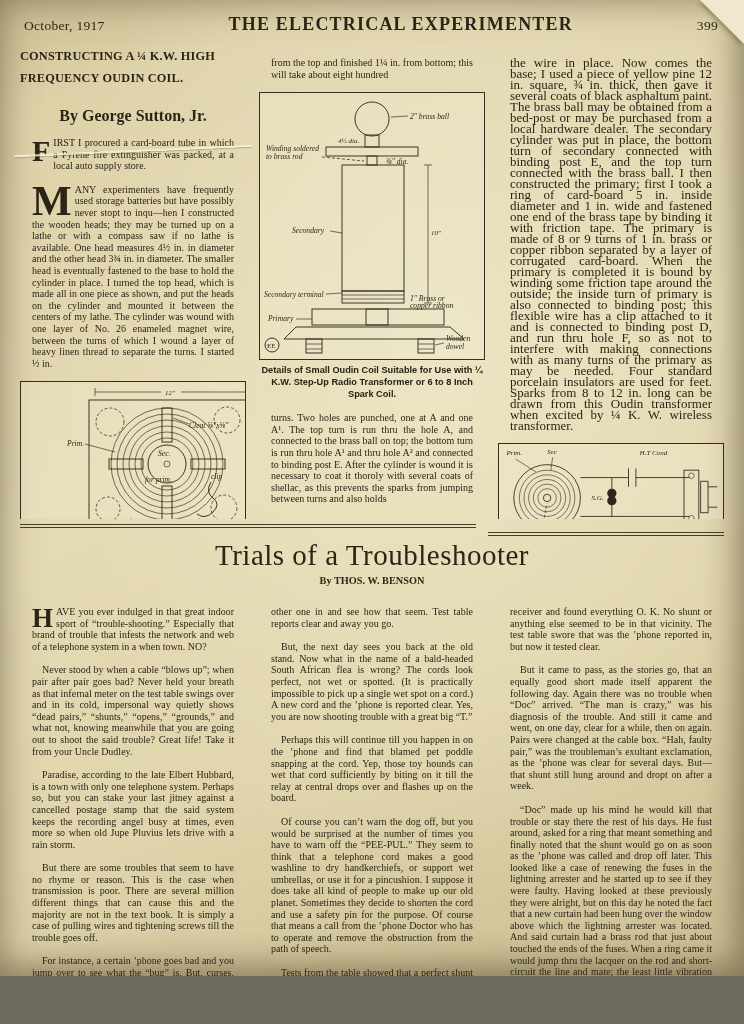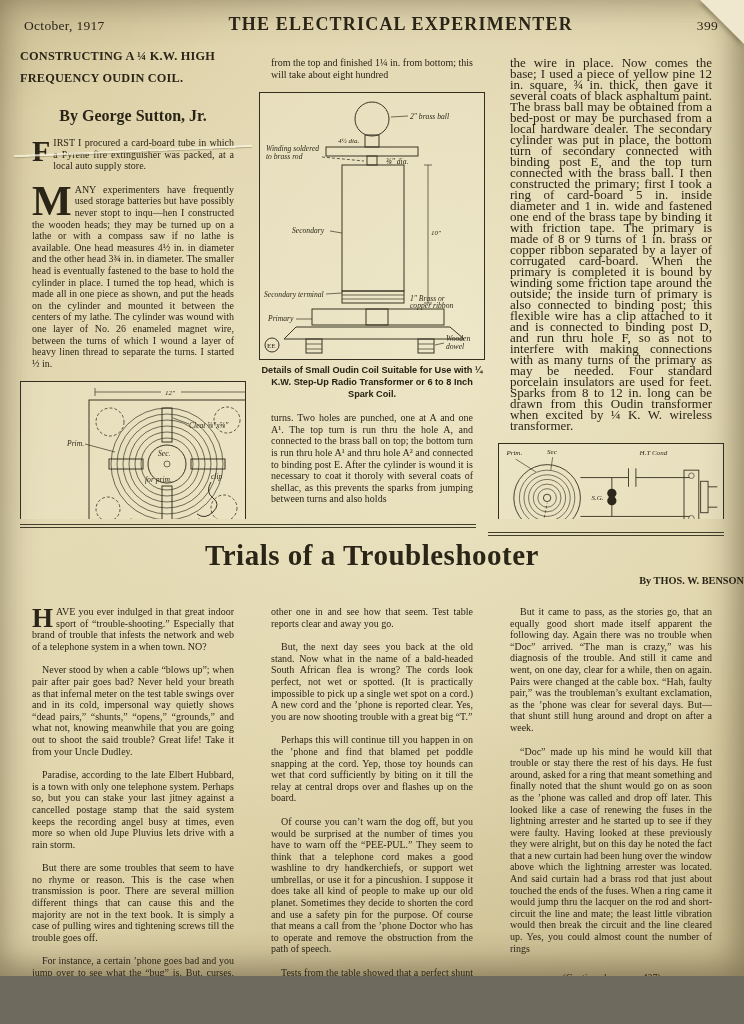--- a/index.html
+++ b/index.html
@@ -50,22 +50,22 @@
   svg text { font-family:"Liberation Serif", serif; font-style:italic; font-size:7.6px; fill:#2f2a1b; }
   svg text.dim { font-style:italic; font-size:7px; }
   svg .ln { stroke:#3a3425; stroke-width:1; fill:none; }
   svg .thin { stroke:#3a3425; stroke-width:0.7; fill:none; }
   svg .dash { stroke:#3a3425; stroke-width:0.8; fill:none; stroke-dasharray:3 2; }
 
   .sep-row { position:relative; height:16px; margin:2px 20px 0 20px; }
   .sep-left { position:absolute; left:0; top:3px; width:456px; height:2px; border-top:1px solid #433d2c; border-bottom:1px solid #433d2c; }
   .sep-right { position:absolute; right:0; top:11px; width:236px; height:2px; border-top:1px solid #433d2c; border-bottom:1px solid #433d2c; }
 
-  .art2-title { text-align:center; font-weight:bold; font-size:29px; letter-spacing:0.5px; margin-top:2px; }
-  .art2-byline { text-align:right; font-weight:bold; font-size:10.3px; margin:3px 0 6px 0; }
+  .art2-title { text-align:center; font-weight:normal; font-size:29px; letter-spacing:0.5px; margin-top:2px; }
+  .art2-byline { text-align:center; font-weight:bold; font-size:10.3px; margin:3px 0 6px 0; }
 
   .bottom-section { display:flex; gap:13px; padding:2px 20px 0 20px; height:442px; }
   .continued { text-align:center; font-style:italic; font-size:9.8px; margin-top:18px; }
 </style>
 </head>
 <body>
 
 <div class="page">
   <div class="corner-fold"></div>
   <div class="crease"></div>
@@ -288,18 +288,19 @@
     </div>
     <div class="col body-text">
       <p class="flush">other one in and see how that seem. Test table reports clear and away you go.</p>
       <p>But, the next day sees you back at the old stand.  Now what in the name of a bald-headed South African flea is wrong? The cords look perfect, not wet or spotted. (It is practically impossible to pick up a single wet spot on a cord.)  A new cord and the ’phone is reported clear.  Yes, you are now shooting trouble with a great big “T.”</p>
       <p>Perhaps this will continue till you happen in on the ’phone and find that blamed pet poddle snapping at the cord.  Yep, those toy hounds can wet that cord sufficiently by biting on it till the relay at central drops over and flashes up on the board.</p>
       <p>Of course you can’t warn the dog off, but you would be surprised at the number of times you have to warn off the “PEE-PUL.”  They seem to think that a telephone cord makes a good washline to dry handkerchiefs, or support wet umbrellas, or use it for a pincushion.  I suppose it does take all kind of people to make up our old planet.  Sometimes they decide to shorten the cord and use a safety pin for the purpose.  Of course that means a call from the ’phone Doctor who has to operate and remove the obstruction from the path of speech.</p>
       <p>Tests from the table showed that a perfect shunt existed on a certain ’phone. On arriving the troubleman took down the</p>
       <p>But, as in the previous case obstructions do not always stand up and holler at the “Doc.”  No indeed not; take the case of the “Mysterious Shunt.”</p>
     </div>
     <div class="col body-text">
+      <p class="flush">receiver and found everything O. K.  No shunt or anything else seemed to be in that vicinity.  The test table swore that was the ’phone reported in, but now it tested clear.</p>
       <p>But it came to pass, as the stories go, that an equally good short made itself apparent the following day.  Again there was no trouble when “Doc” arrived.  “The man is crazy,” was his diagnosis of the trouble.  And still it came and went, on one day, clear for a while, then on again. Pairs were changed at the cable box. “Hah, faulty pair,” was the troubleman’s exultant exclamation, as the ’phone was clear for several days.  But—that shunt still hung around and dropt on after a week.</p>
       <p>“Doc” made up his mind he would kill that trouble or stay there the rest of his days.  He fust around, asked for a ring that meant something and finally noted that the shunt would go on as soon as the ’phone was called and drop off later.  This looked like a case of renewing the fuses in the lightning arrester and he started up to see if they were faulty.  Having looked at these previously they were alright, but on this day he noted the fact that a new curtain had been hung over the window above which the lightning arrester was located.  And said curtain had a brass rod that just about touched the ends of the fuses.  When a ring came it would jump thru the lacquer on the rod and short-circuit the line and mate; the least little vibration would then break the circuit and the line cleared up.  Yes, you could almost count the number of rings</p>
       <div class="continued">(Continued on page 427)</div>
     </div>
   </div>
 </div>
 
 </body></html>

